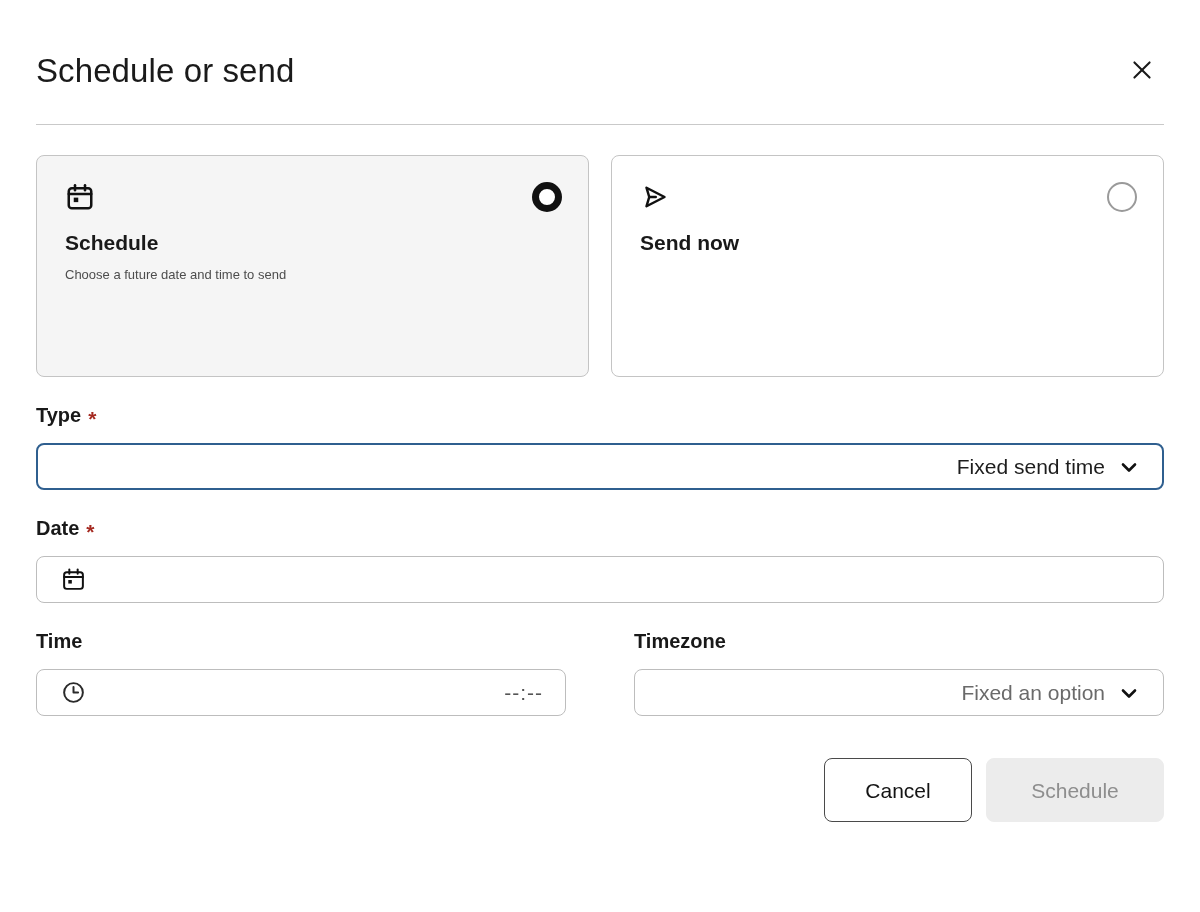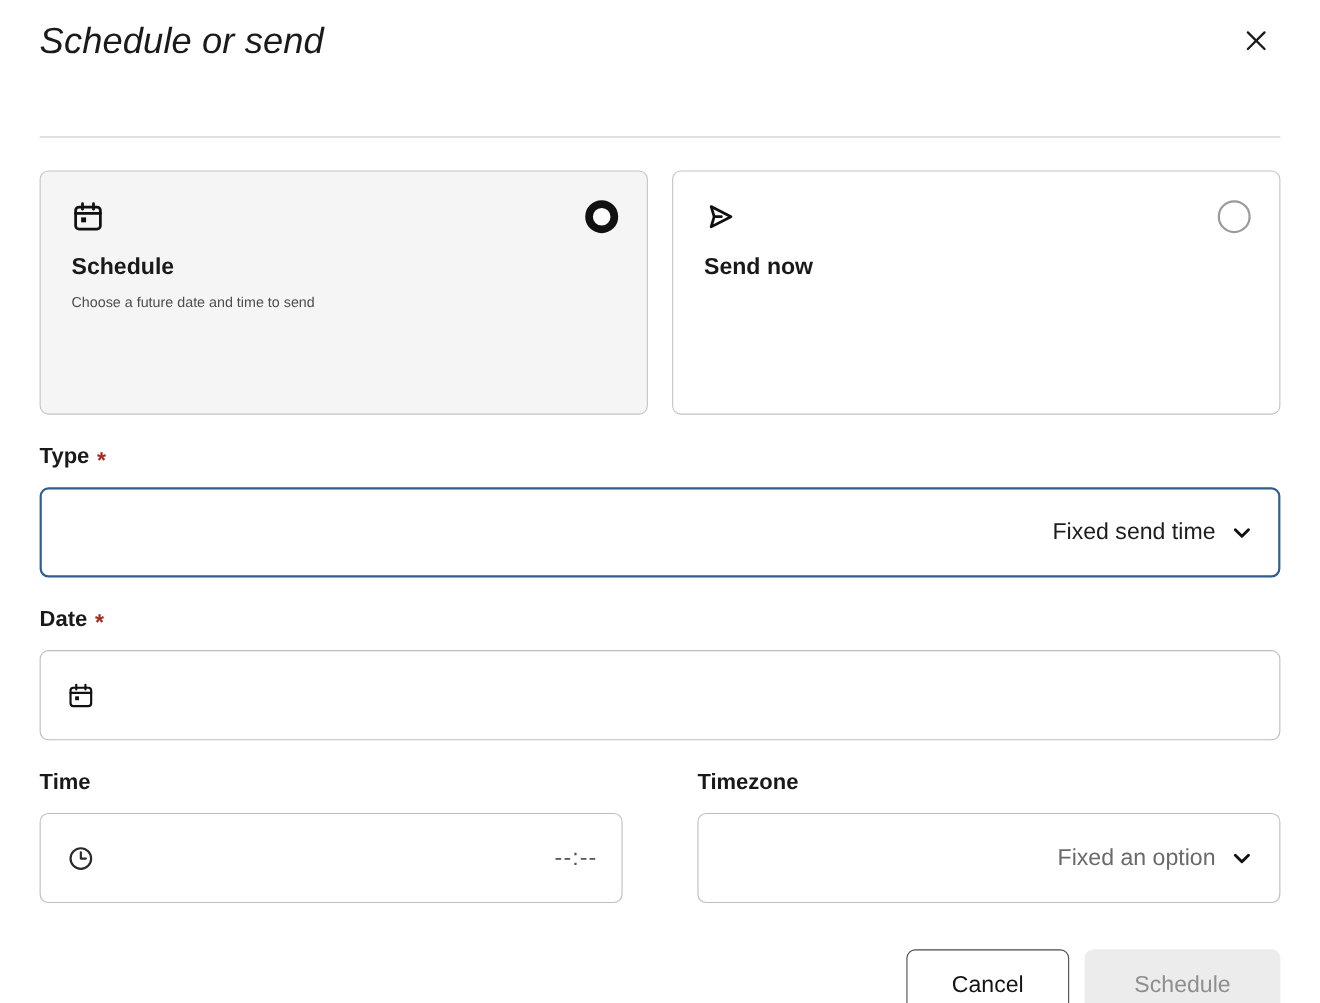--- a/index.html
+++ b/index.html
@@ -21,25 +21,24 @@
     position: relative;
     width: 1200px;
     height: 912px;
     background: #ffffff;
     padding: 0 36px;
   }
 
   
   .modal-header {
     display: flex;
-    align-items: flex-start;
+    align-items: center;
     justify-content: space-between;
     height: 124px;
     padding-top: 18px;
-    font-style: italic;
   }
   .modal-title {
     font-size: 33px;
     font-weight: 400;
     color: #1a1a1a;
     letter-spacing: 0.1px;
     line-height: 1.15;
     margin: 0;
   }
   .close-btn {
@@ -136,21 +135,21 @@
     font-size: 21px;
     line-height: 1;
     position: relative;
     top: 3px;
   }
 
   .control {
     display: flex;
     align-items: center;
     width: 100%;
-    height: 82px;
+    height: 47px;
     border: 1px solid #bdbdbd;
     border-radius: 8px;
     background: #ffffff;
     padding: 0 22px 0 24px;
     font-size: 21px;
     color: #1d1d1d;
     cursor: pointer;
     margin-top: 16px;
   }
   .control.focused {

